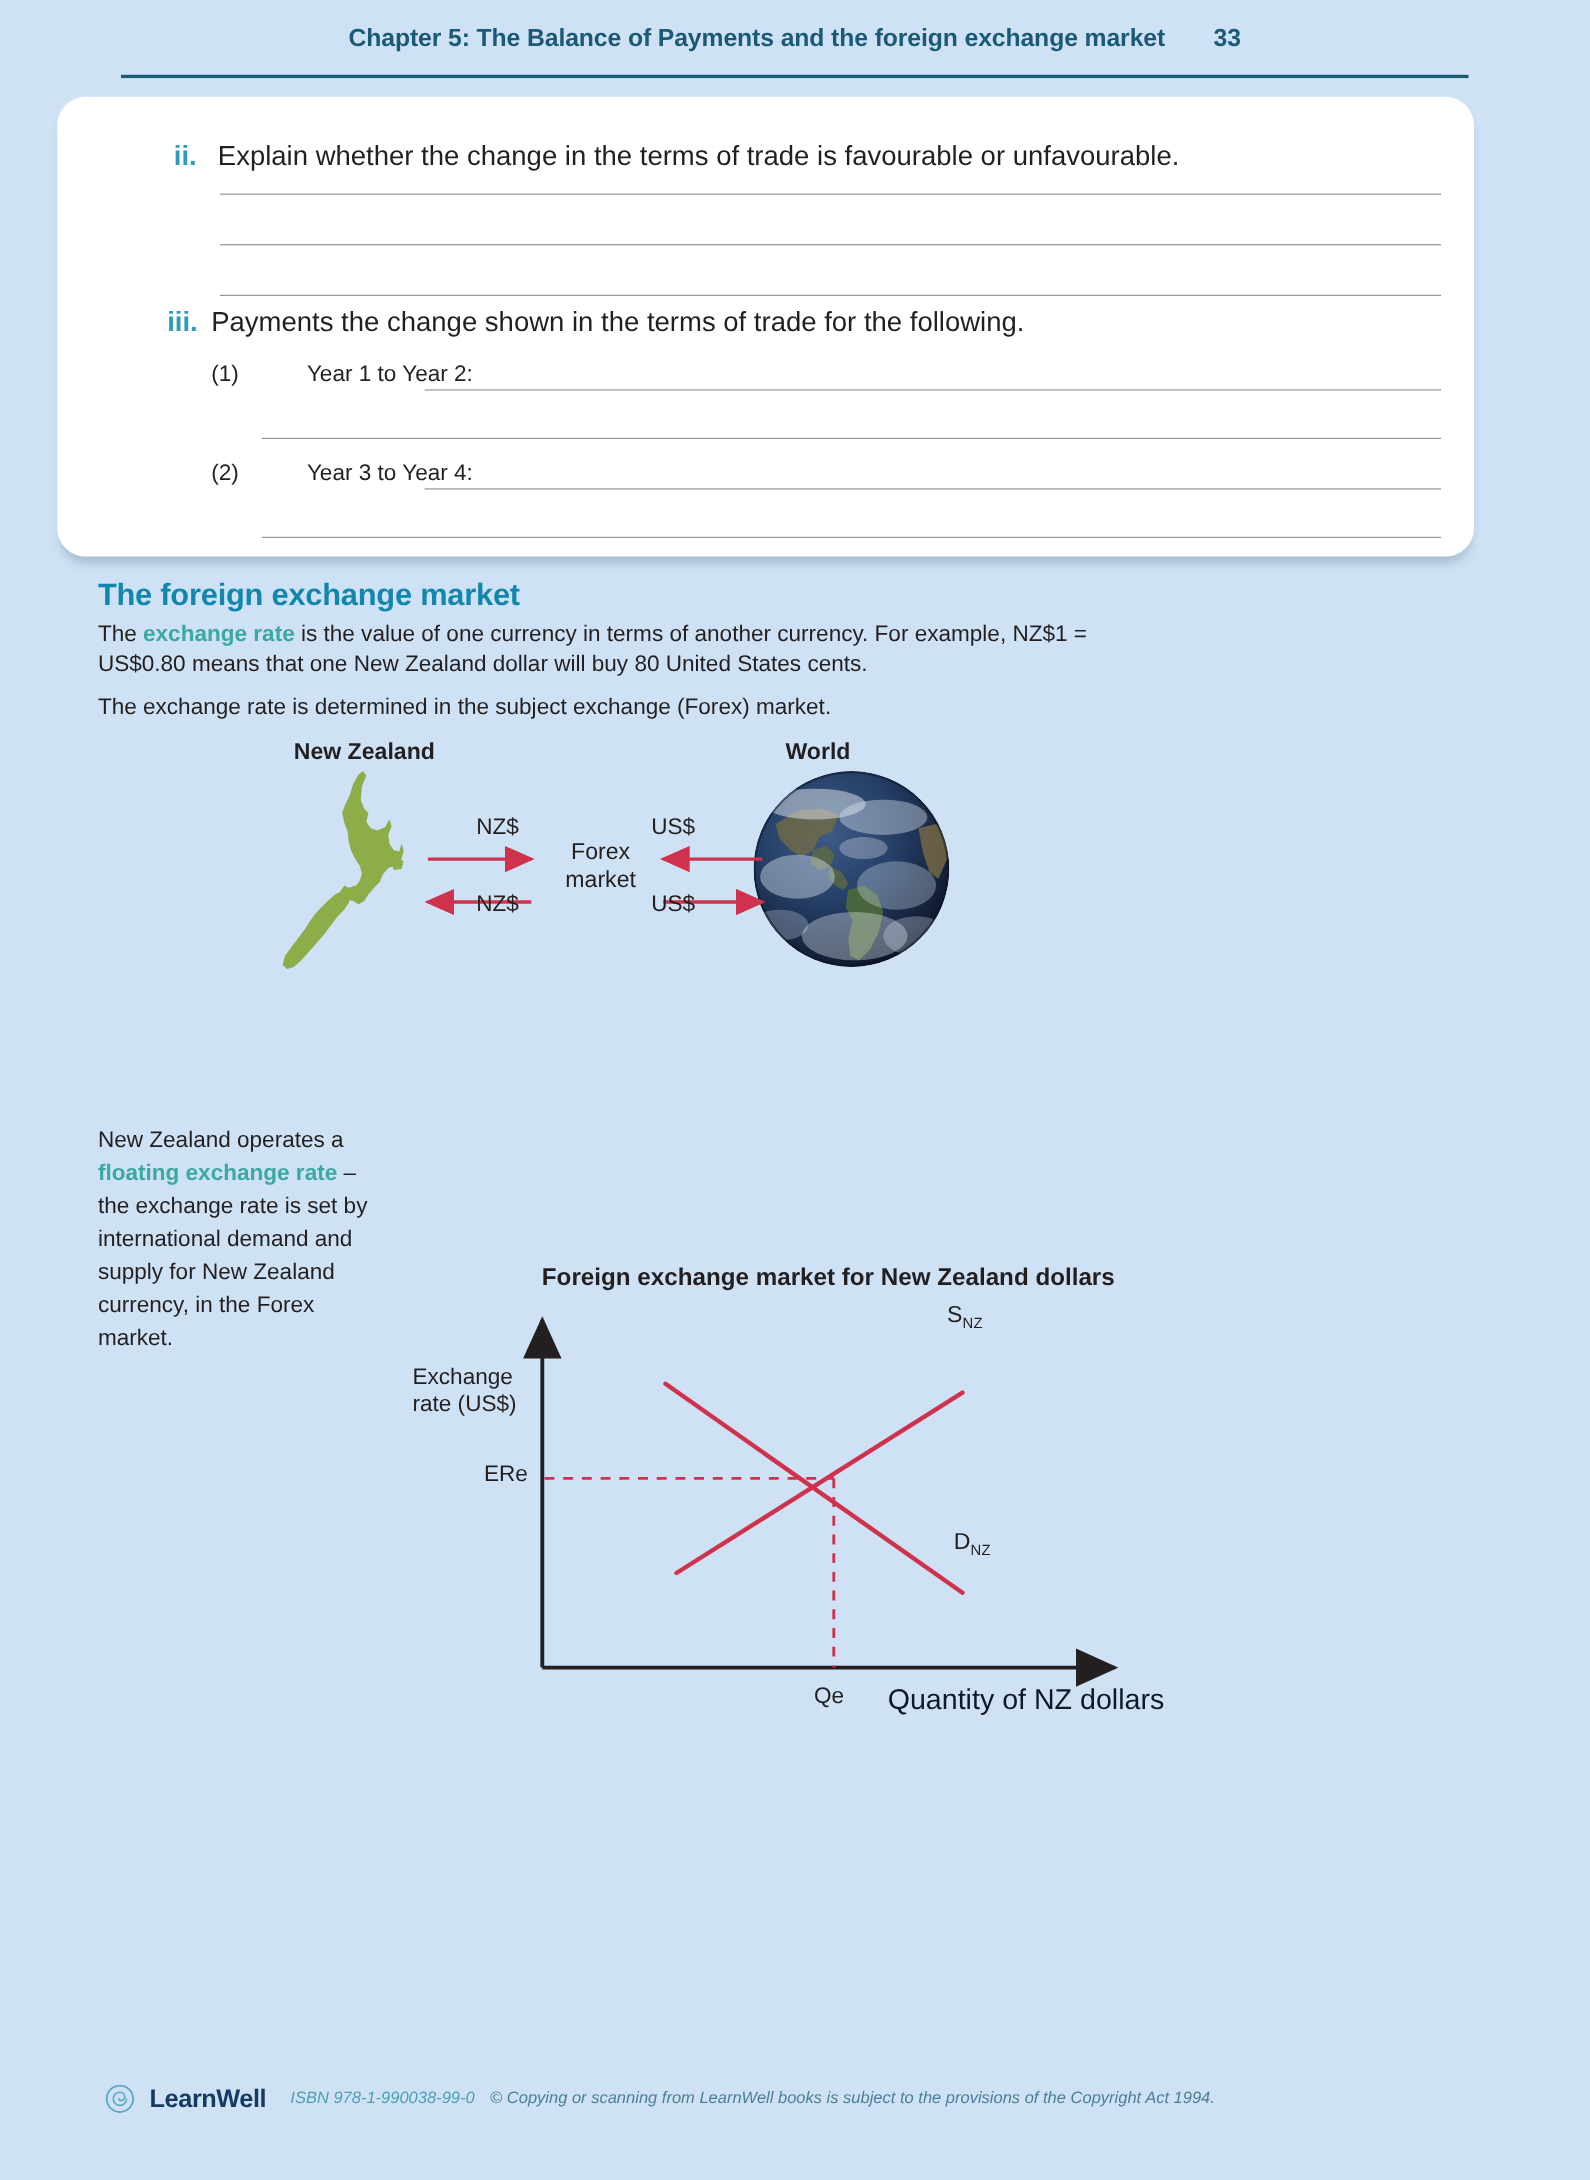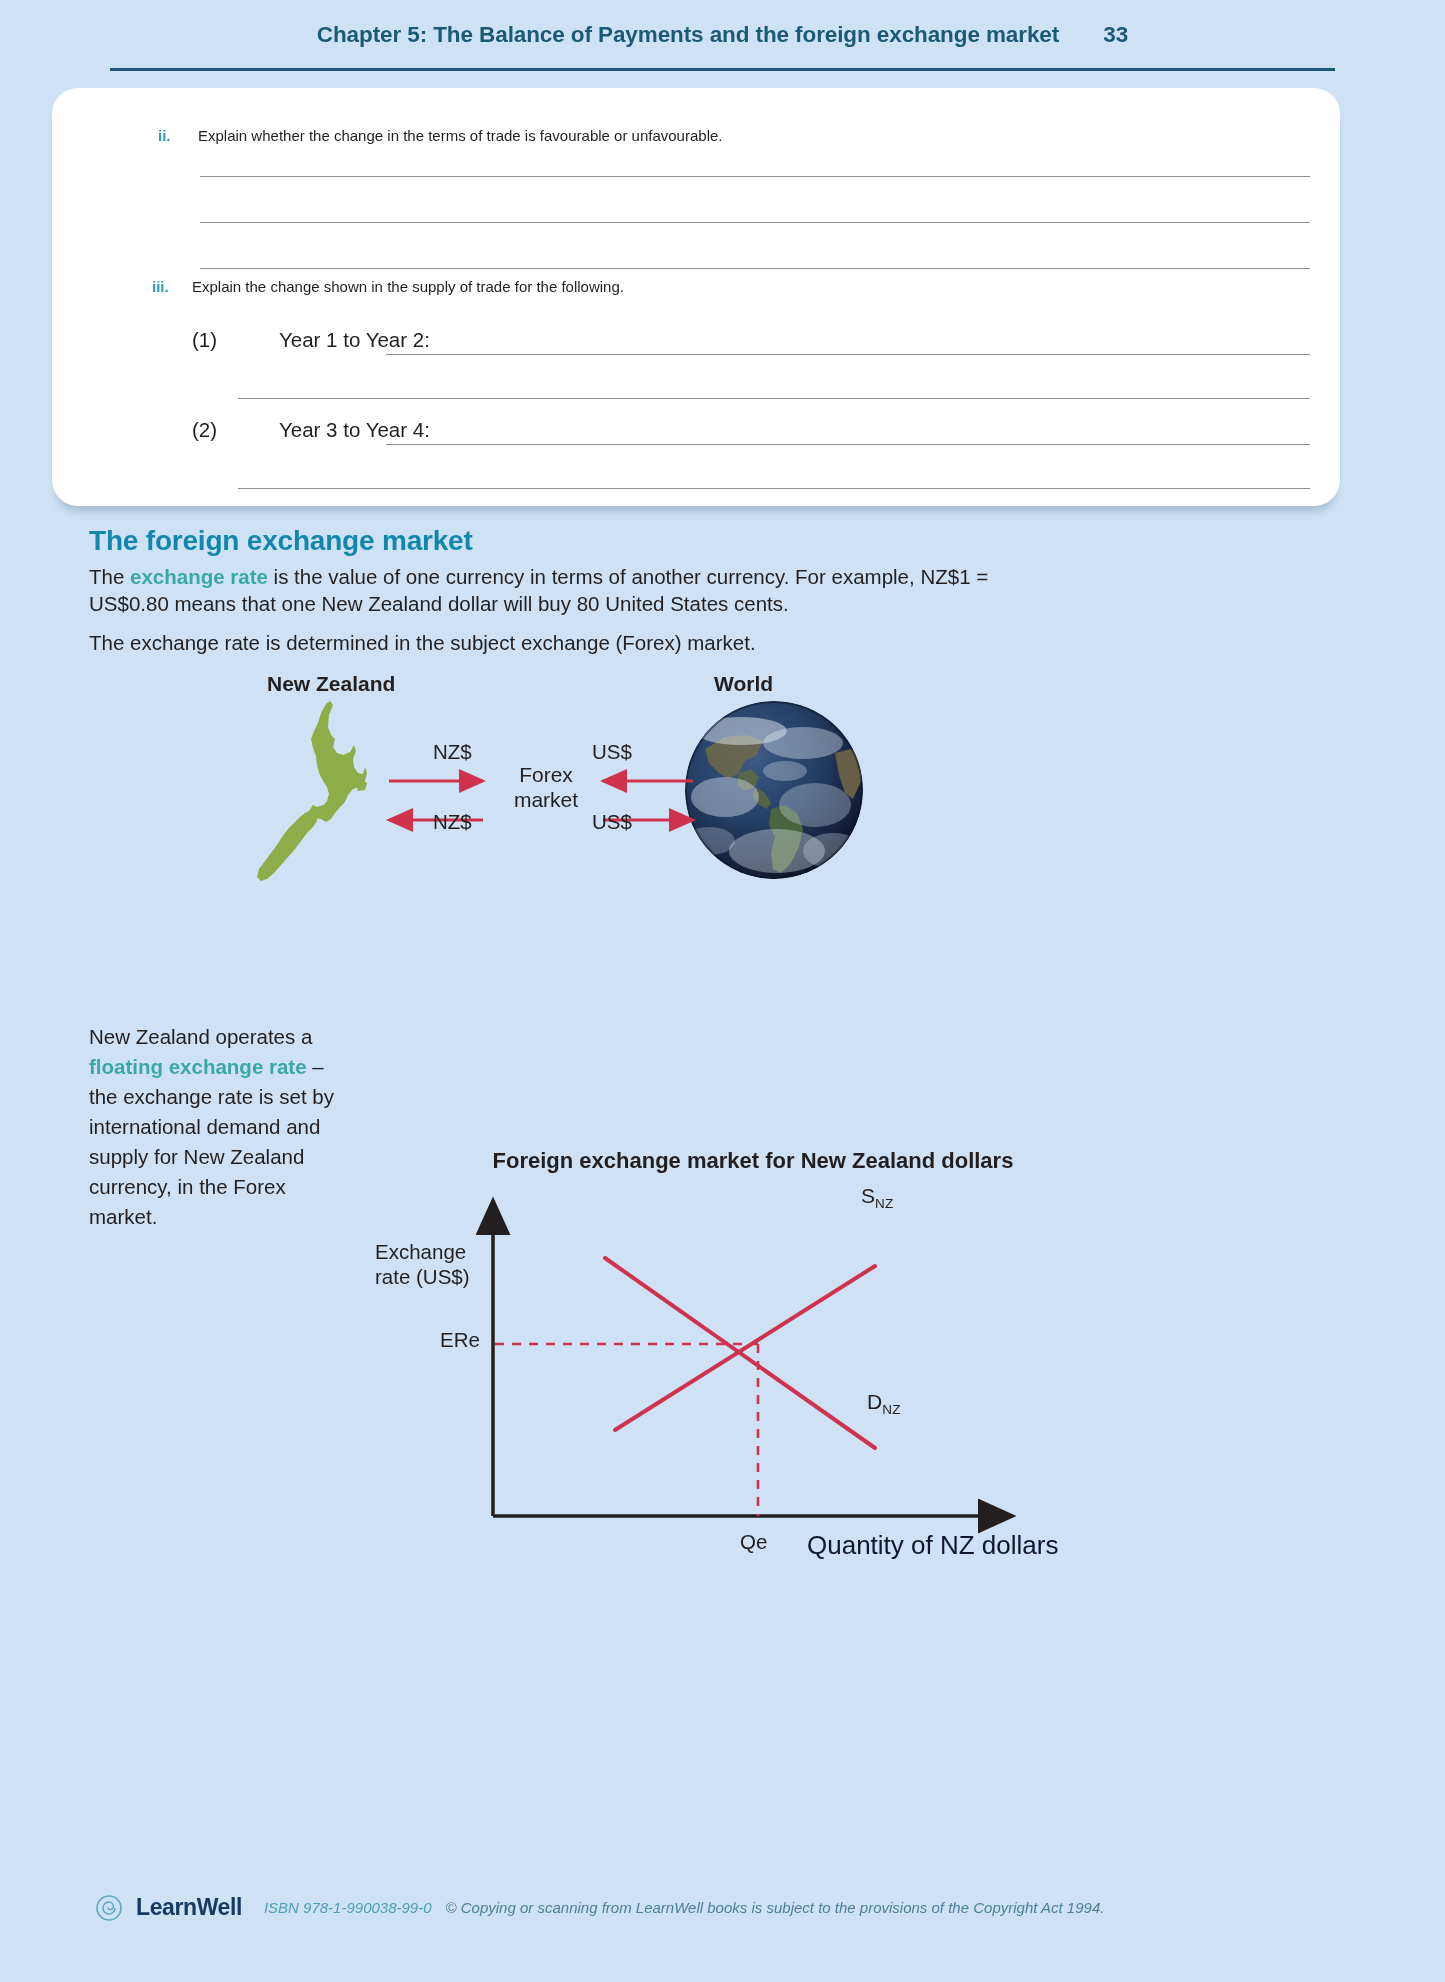--- a/index.html
+++ b/index.html
@@ -58,21 +58,21 @@
     width: 1288px;
     height: 418px;
     background: #ffffff;
     border-radius: 26px;
     box-shadow: 0 9px 10px -4px rgba(20,50,80,0.22);
   }
 
   .q-item {
     position: absolute;
     display: flex;
-    font-size: 15px;
+    font-size: 25px;
     line-height: 1.25;
   }
   .q-marker {
     color: #2d9cb8;
     font-weight: bold;
     width: 40px;
     flex: 0 0 40px;
   }
   .q-text {
     color: #231f20;
@@ -321,21 +321,21 @@
     <span class="q-marker">ii.</span>
     <span class="q-text">Explain whether the change in the terms of trade is favourable or unfavourable.</span>
   </div>
 
   <div class="answer-rule" style="top:88px;left:148px;width:1110px;"></div>
   <div class="answer-rule" style="top:134px;left:148px;width:1110px;"></div>
   <div class="answer-rule" style="top:180px;left:148px;width:1110px;"></div>
 
   <div class="q-item" id="q-iii">
     <span class="q-marker">iii.</span>
-    <span class="q-text">Explain the change shown in the supply of trade for the following.</span>
+    <span class="q-text">Payments the change shown in the terms of trade for the following.</span>
   </div>
 
   <div class="sub-item" id="sub-1">
     <span class="sub-num">(1)</span>
     <span class="sub-label">Year 1 to Year 2:</span>
   </div>
   <div class="answer-rule" style="top:266px;left:334px;width:924px;"></div>
   <div class="answer-rule" style="top:310px;left:186px;width:1072px;"></div>
 
   <div class="sub-item" id="sub-2">

